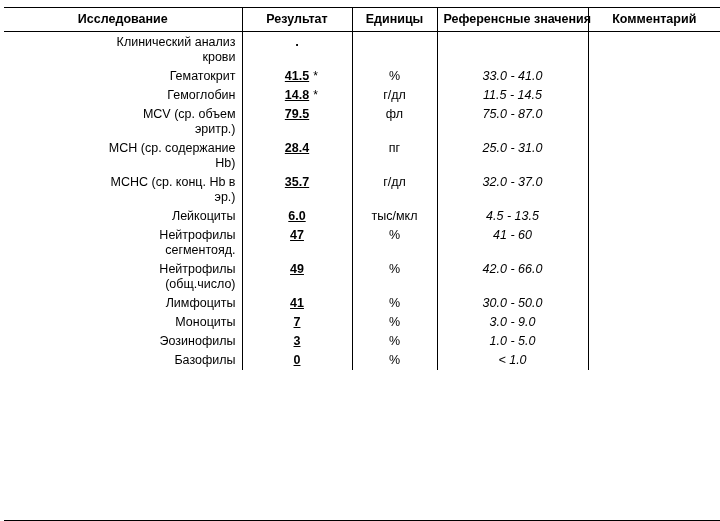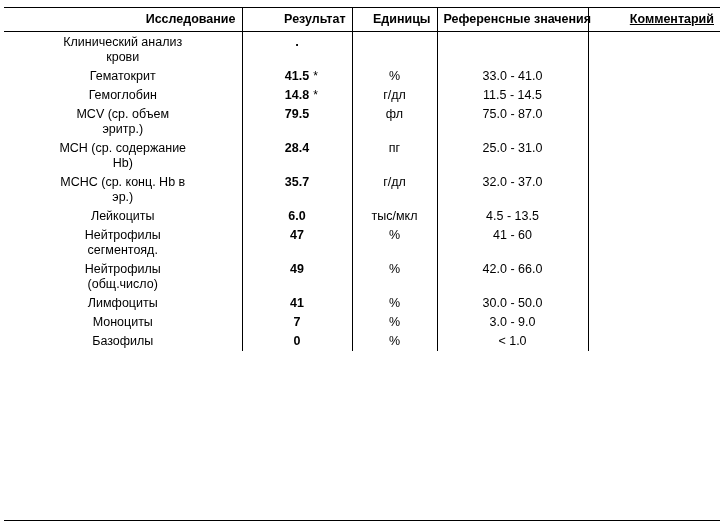--- a/index.html
+++ b/index.html
@@ -28,66 +28,67 @@
   }
   table.lab-table col.c-test    { width: 238px; }
   table.lab-table col.c-result  { width: 110px; }
   table.lab-table col.c-units   { width: 85px; }
   table.lab-table col.c-ref     { width: 151px; }
   table.lab-table col.c-comment { width: 132px; }
 
   thead th {
     font-size: 12.5px;
     font-weight: bold;
-    text-align: right;
+    text-align: center;
     padding: 4px 6px 5px 6px;
     border-top: 1px solid #000;
     border-bottom: 1px solid #000;
     border-right: 1px solid #000;
     vertical-align: middle;
     white-space: nowrap;
   }
   thead th.first { border-left: none; }
-  thead th.last  { border-right: none; text-decoration: underline; }
+  thead th.last  { border-right: none; }
 
   tbody td {
     font-size: 12.5px;
     padding: 2px 6px 2px 6px;
     vertical-align: top;
     line-height: 15px;
     border: none;
   }
   tbody td.test {
-    text-align: center;
+    text-align: right;
     border-right: 1px solid #000;
   }
   tbody td.result {
     text-align: center;
     font-weight: bold;
     border-right: 1px solid #000;
     white-space: nowrap;
   }
   tbody td.units {
     text-align: center;
     border-right: 1px solid #000;
     white-space: nowrap;
   }
   tbody td.ref {
     text-align: center;
     border-right: 1px solid #000;
     white-space: nowrap;
+    font-style: italic;
   }
   tbody td.comment {
     text-align: left;
   }
   .result-wrap {
     display: inline-block;
     position: relative;
   }
-  .res-val { display: inline-block; }
+  .res-val { display: inline-block; text-decoration: underline; }
   .res-flag {
     position: absolute;
     left: 100%;
     top: 0;
     font-weight: normal;
     font-size: 12px;
     padding-left: 4px;
   }
   tbody tr.group td.test {
     padding-top: 3px;
@@ -298,20 +299,34 @@
           <span class="result-wrap">
             <span class="res-val">7</span>
             <span class="res-flag"></span>
           </span>
         </td>
         <td class="units">%</td>
         <td class="ref">3.0 - 9.0</td>
         <td class="comment"></td>
       </tr>
 
+      <tr>
+        <td class="test">
+          <span>Эозинофилы</span>
+        </td>
+        <td class="result">
+          <span class="result-wrap">
+            <span class="res-val">3</span>
+            <span class="res-flag"></span>
+          </span>
+        </td>
+        <td class="units">%</td>
+        <td class="ref">1.0 - 5.0</td>
+        <td class="comment"></td>
+      </tr>
 
       <tr>
         <td class="test">
           <span>Базофилы</span>
         </td>
         <td class="result">
           <span class="result-wrap">
             <span class="res-val">0</span>
             <span class="res-flag"></span>
           </span>

